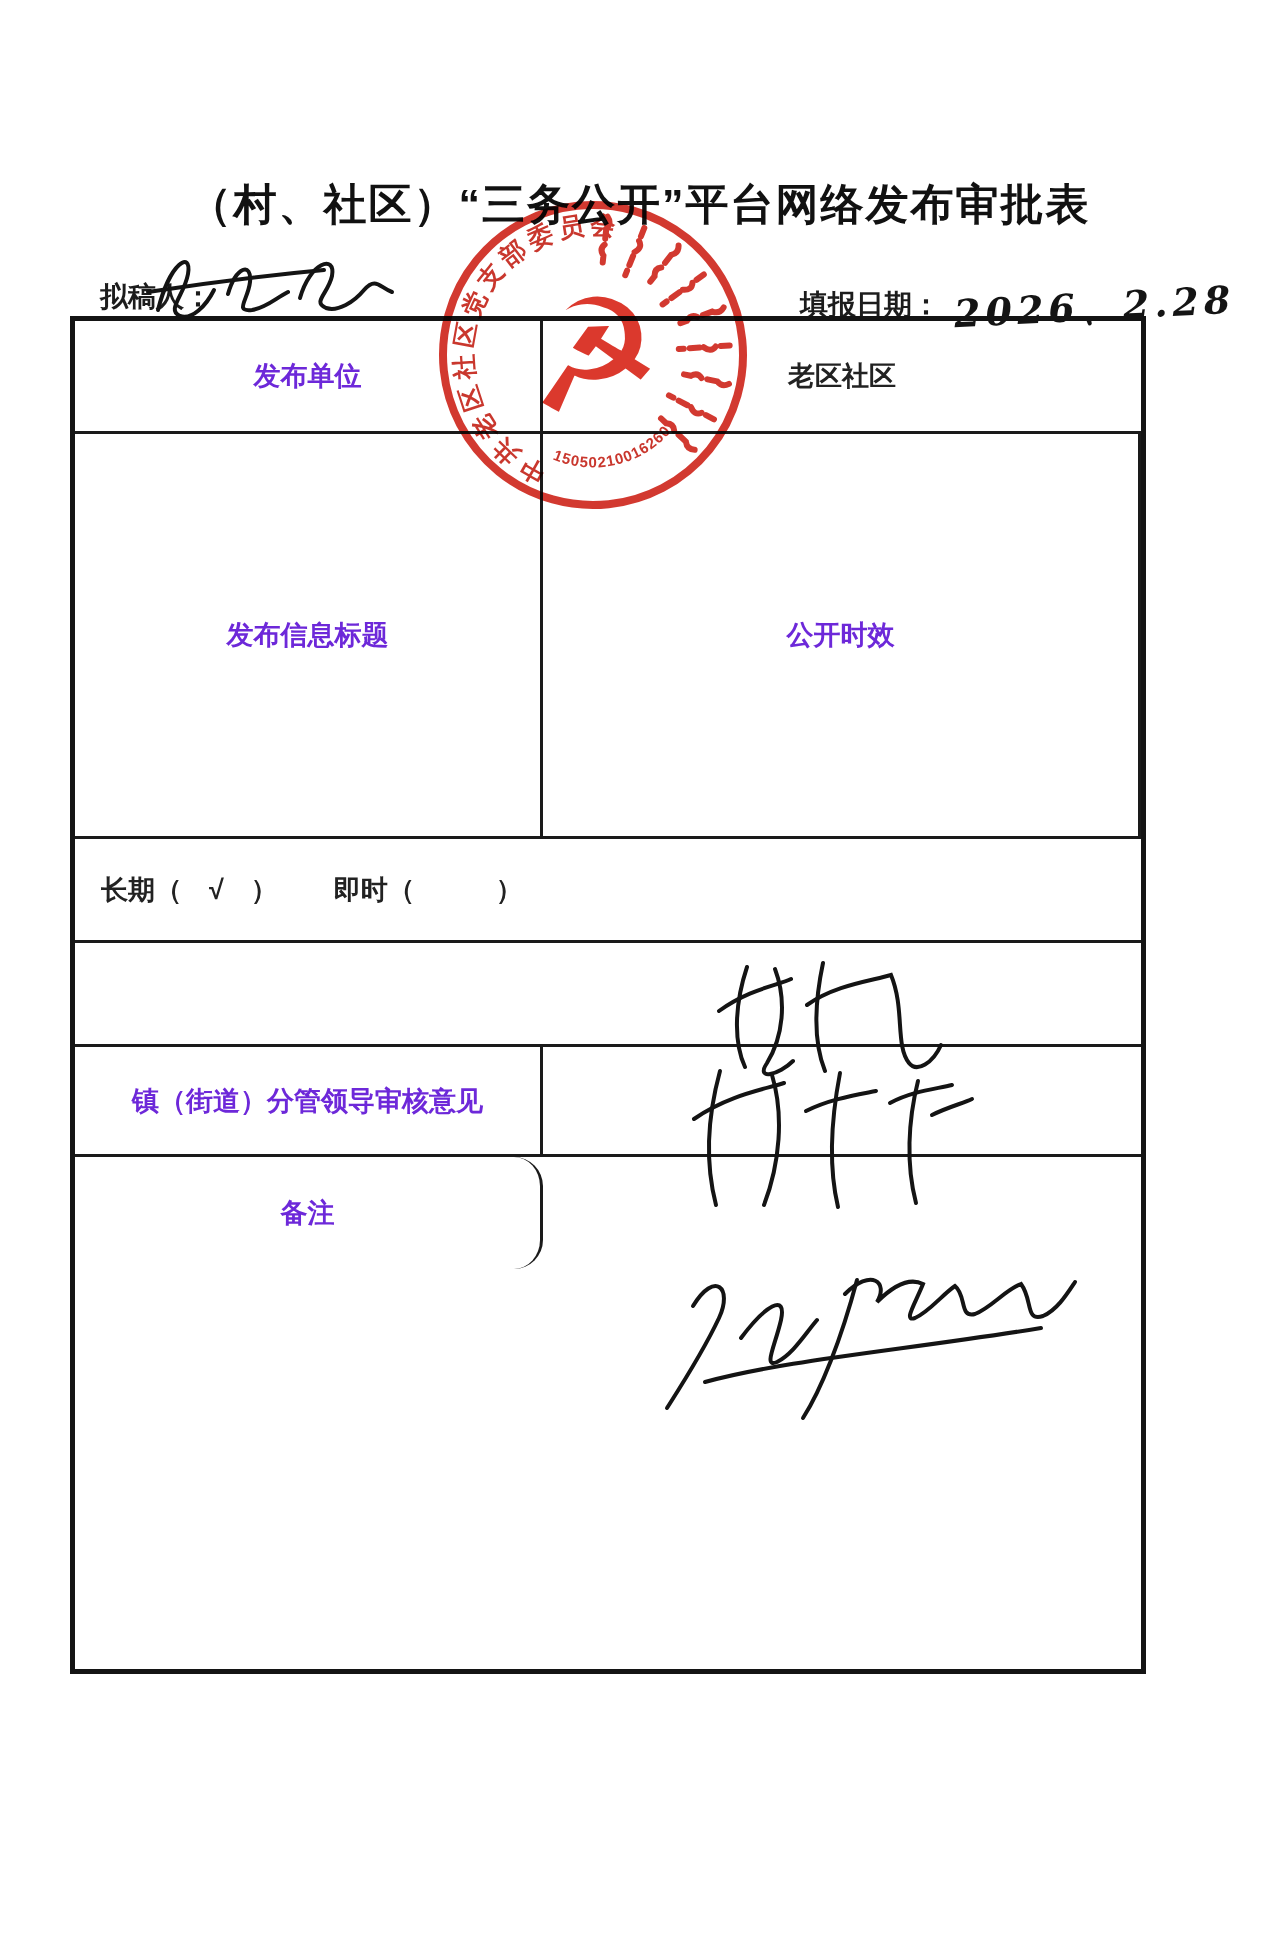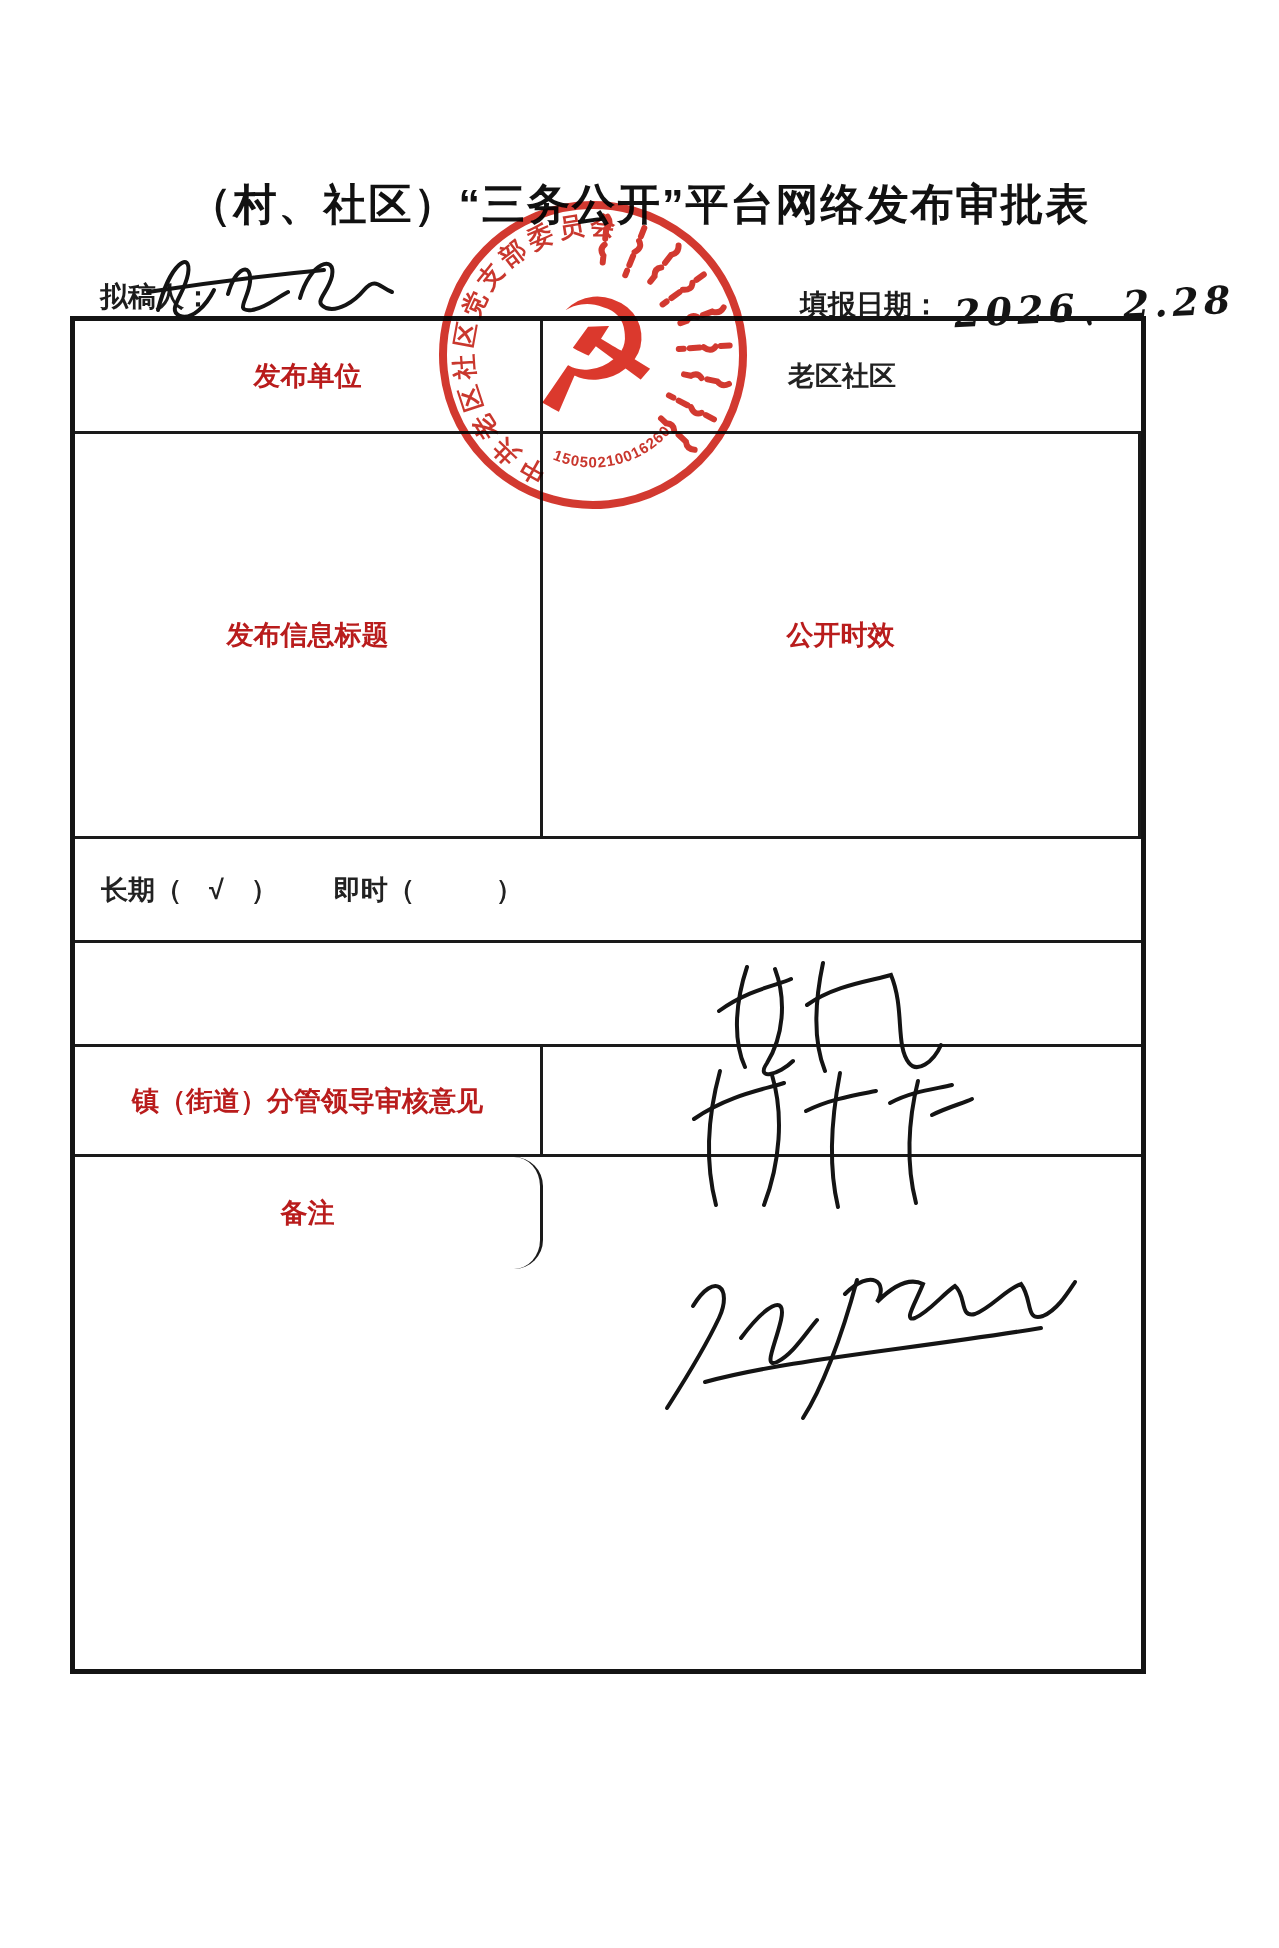--- a/index.html
+++ b/index.html
@@ -21,21 +21,21 @@
   }
   .form-table {
     position:absolute; left:70px; top:316px; width:1076px; height:1358px;
     border:5px solid #141414; background:transparent;
     display:grid; grid-template-columns:468px 1fr;
     grid-template-rows:113px 405px 104px 104px 110px 112px 116px 1fr;
   }
   .cell { border-bottom:3px solid #1a1a1a; display:flex; align-items:center; }
   .cell.last { border-bottom:none;border-radius:29px; }
   .cell.lbl { border-right:3px solid #1a1a1a; justify-content:center; text-align:center;
-              font-size:27px; font-weight:600; color:#b91c1c; padding:16px 8px; }
+              font-size:27px; font-weight:600; color:#6d28d9; padding:16px 8px; }
   .cell.val { font-size:27px; font-weight:600; color:#222; }
   .val.center { justify-content:center; }
   .val.left { justify-content:flex-start; padding-left:16px; font-weight:600; }
   .val.validity { padding-left:26px; }
   .validity .opt2 { margin-left:56px; }
   svg.sig { position:absolute; pointer-events:none; }
   svg.seal { position:absolute; left:428px; top:190px; mix-blend-mode:multiply; opacity:.93; }
 </style>
 </head>
 <body>

